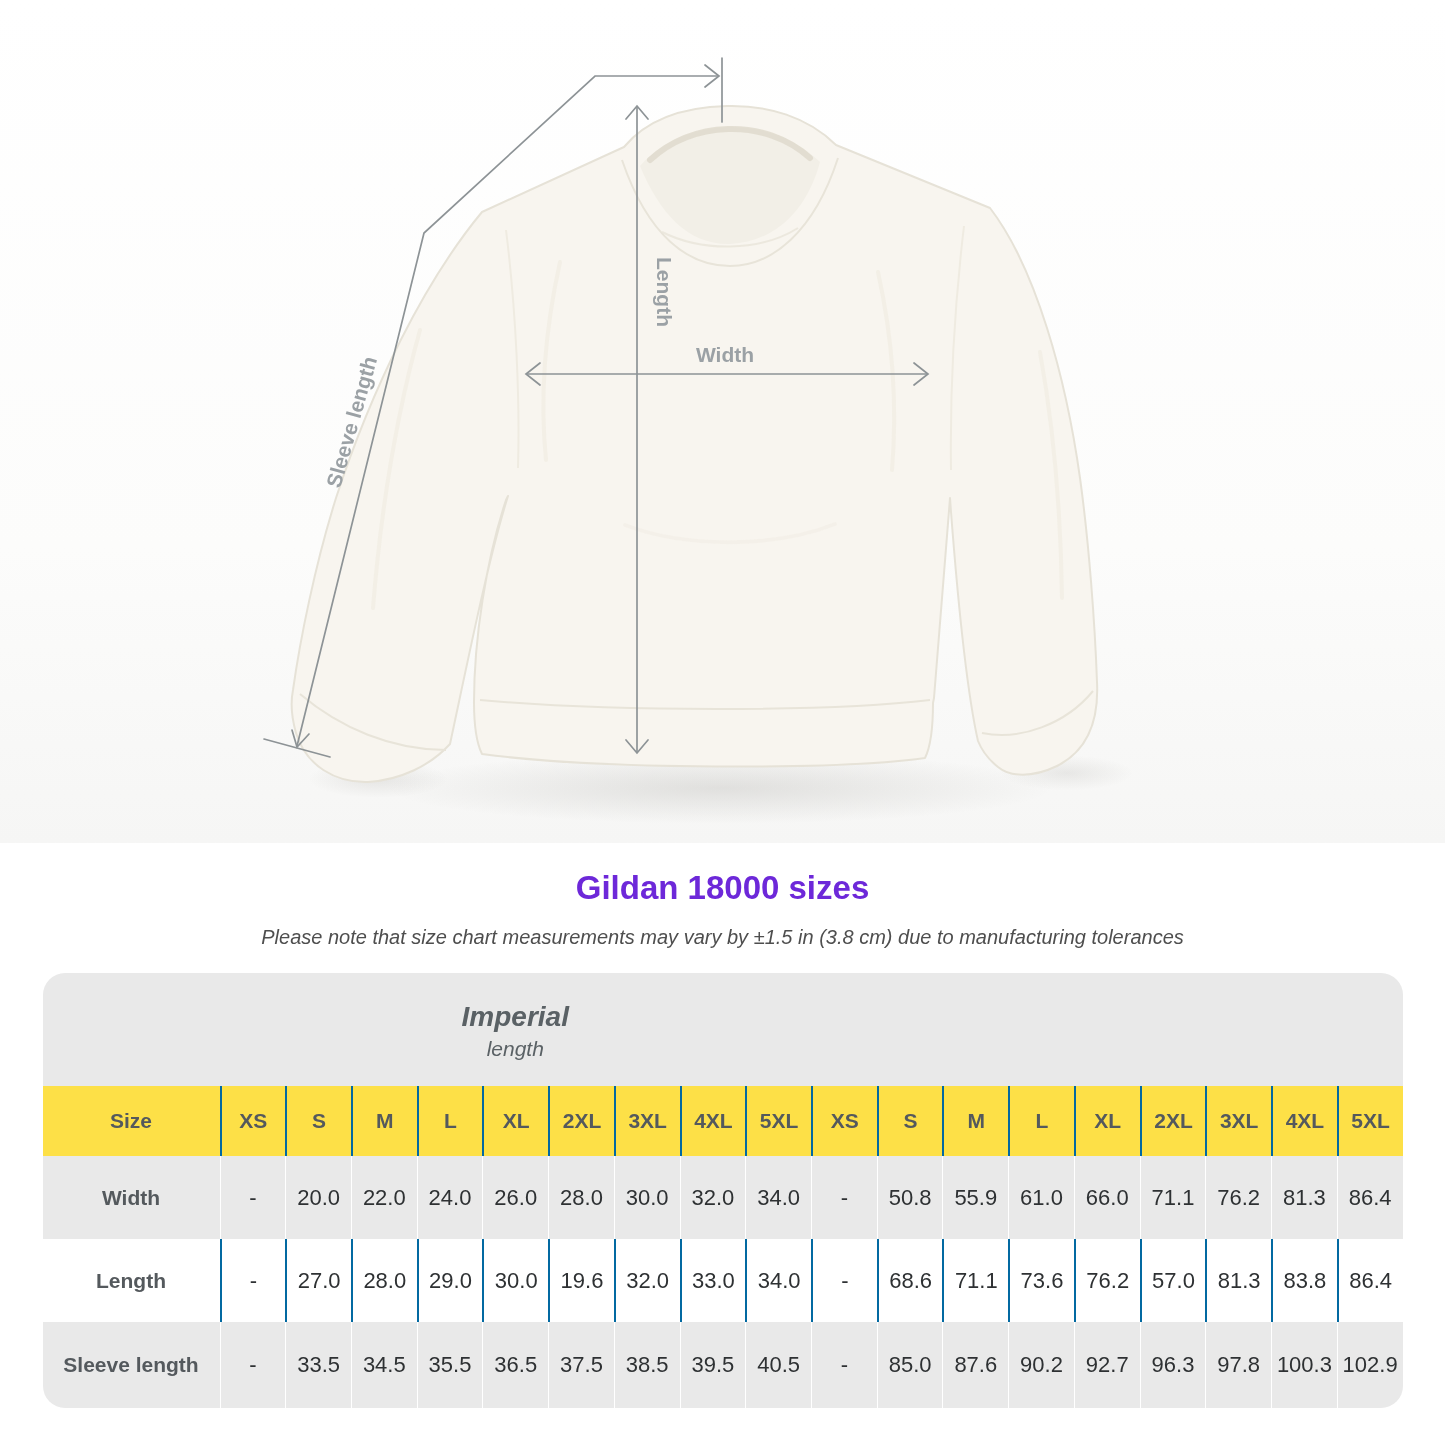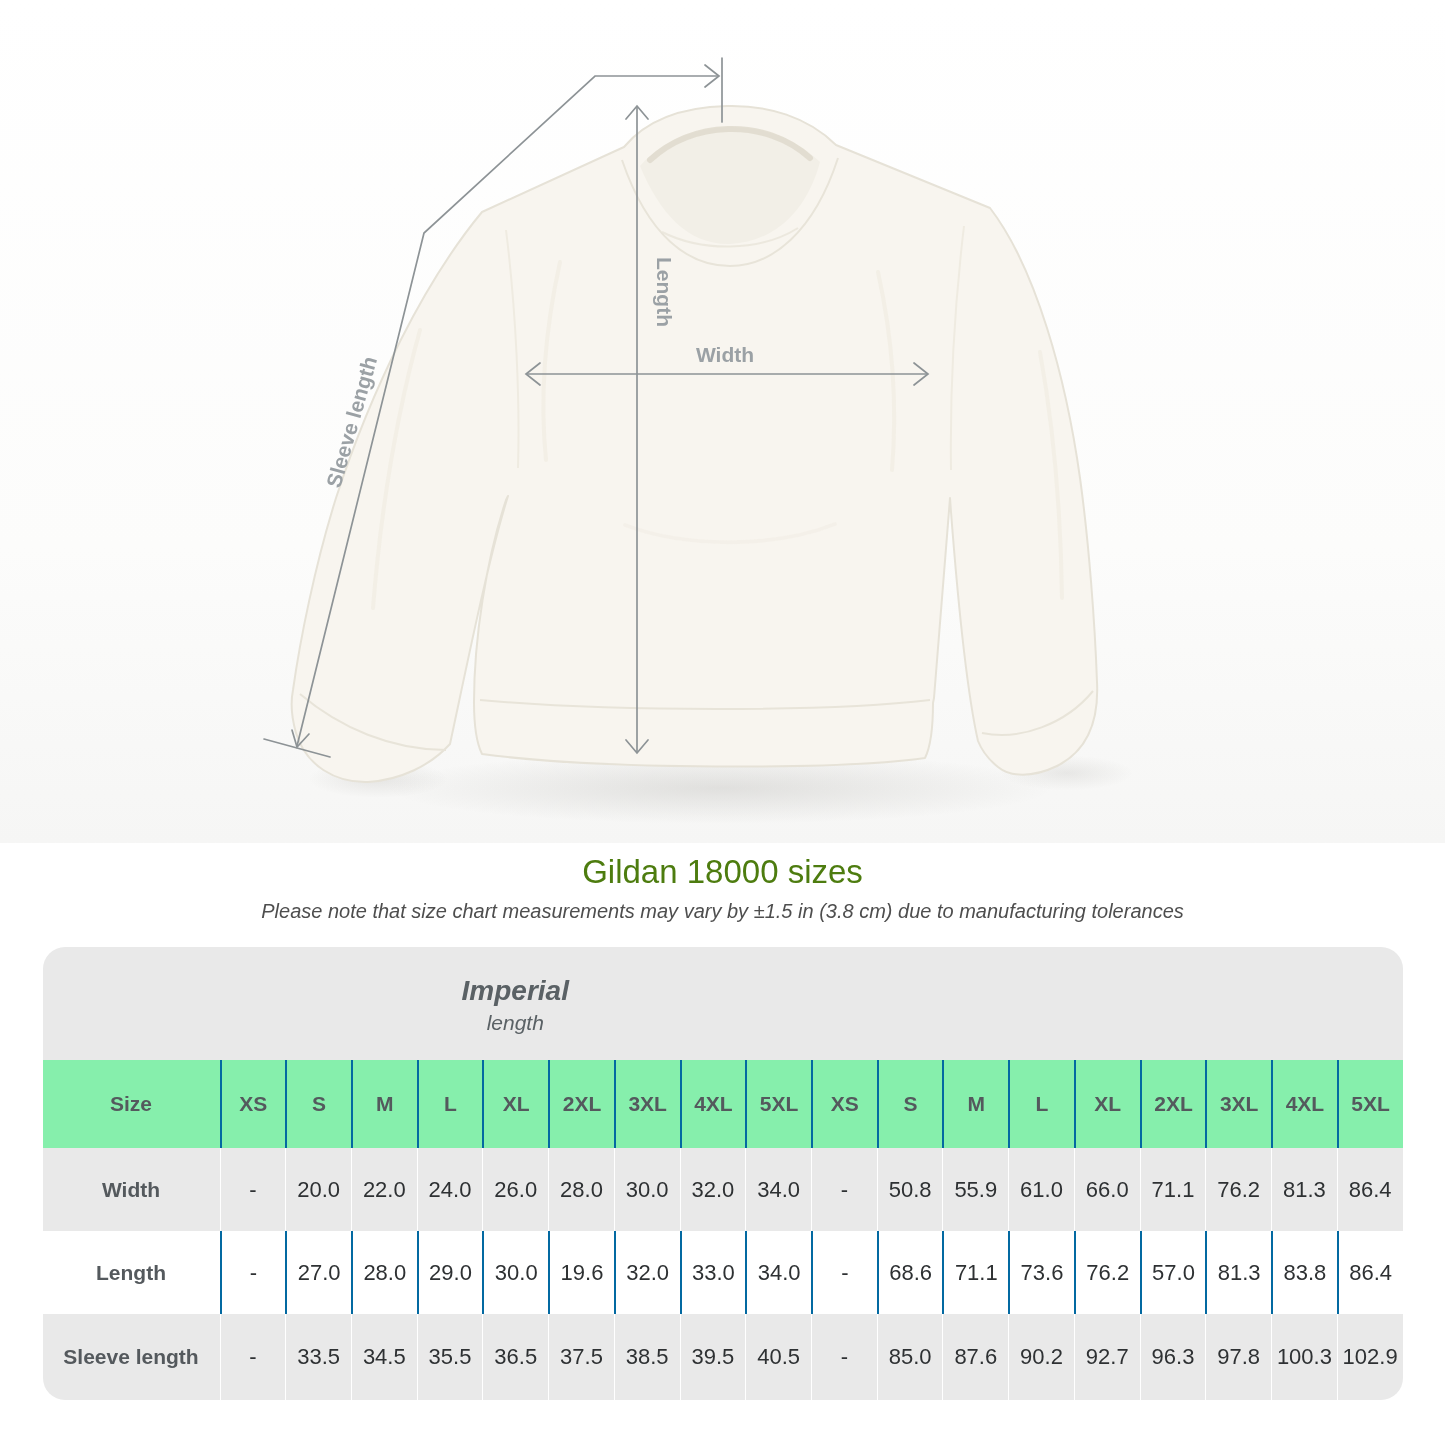--- a/index.html
+++ b/index.html
@@ -13,31 +13,31 @@
     background:radial-gradient(closest-side,rgba(70,67,58,.13),rgba(70,67,58,0) 72%);}
   .cuff-shadow-left{position:absolute;left:278px;top:752px;width:200px;height:54px;
     background:radial-gradient(closest-side,rgba(70,67,58,.10),rgba(70,67,58,0) 70%);}
   .cuff-shadow-right{position:absolute;left:972px;top:748px;width:190px;height:50px;
     background:radial-gradient(closest-side,rgba(70,67,58,.09),rgba(70,67,58,0) 70%);}
   .garment-svg{position:absolute;left:0;top:0;}
   .ann-label{font-family:"Liberation Sans","DejaVu Sans",sans-serif;font-weight:bold;font-size:21px;fill:#9ba1a5;}
 
   
   .title-block{text-align:center;padding-top:10px;}
-  .page-title{margin:0;font-size:33px;line-height:38px;font-weight:normal;color:#4d7c0f;}
+  .page-title{margin:16px;font-size:33px;line-height:38px;font-weight:bold;color:#6d28d9;}
   .page-subtitle{margin:6px 0 16px 0;font-size:20px;line-height:28px;font-style:italic;color:#4e4e4e;}
 
   
   .size-table{width:1360px;margin:22px auto 0;border-radius:22px;overflow:hidden;}
   .trow{display:grid;grid-template-columns:177px repeat(18,1fr);}
   .trow.band{height:113px;background:#e9e9e9;}
   .band-group{grid-column:span 9;display:flex;flex-direction:column;justify-content:center;align-items:center;padding-top:4px;}
   .band-name{font-size:28px;font-weight:bold;font-style:italic;color:#5a6165;line-height:34px;}
   .band-unit{font-size:21px;font-style:italic;color:#5a6165;line-height:30px;}
-  .trow.sizerow{height:88px;background:#86efac;}
+  .trow.sizerow{height:70px;background:#fde047;}
   .trow.datarow{height:83px;}
   .trow.sleeverow{height:86px;}
   .trow.gray{background:#e9e9e9;}
   .trow.white{background:#ffffff;}
   .cells{display:contents;}
   .cell{display:flex;align-items:center;justify-content:center;font-size:22px;color:#2e3133;}
   .sizerow .cell{font-weight:bold;font-size:21px;color:#54595d;}
   .rowlabel{display:flex;align-items:center;justify-content:center;font-weight:bold;font-size:21px;color:#54595d;}
   .white .cell,.sizerow .cell{border-left:2px solid #0369a1;}
   .gray .cell{border-left:1px solid #ffffff;}

